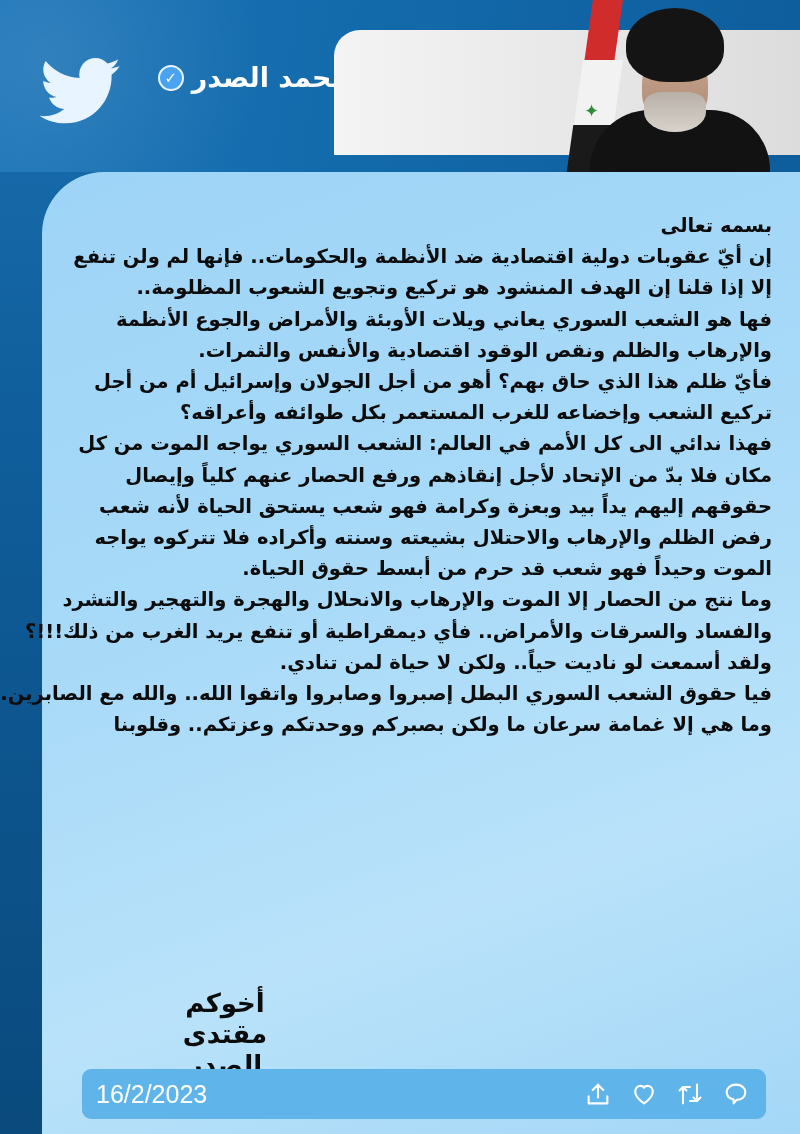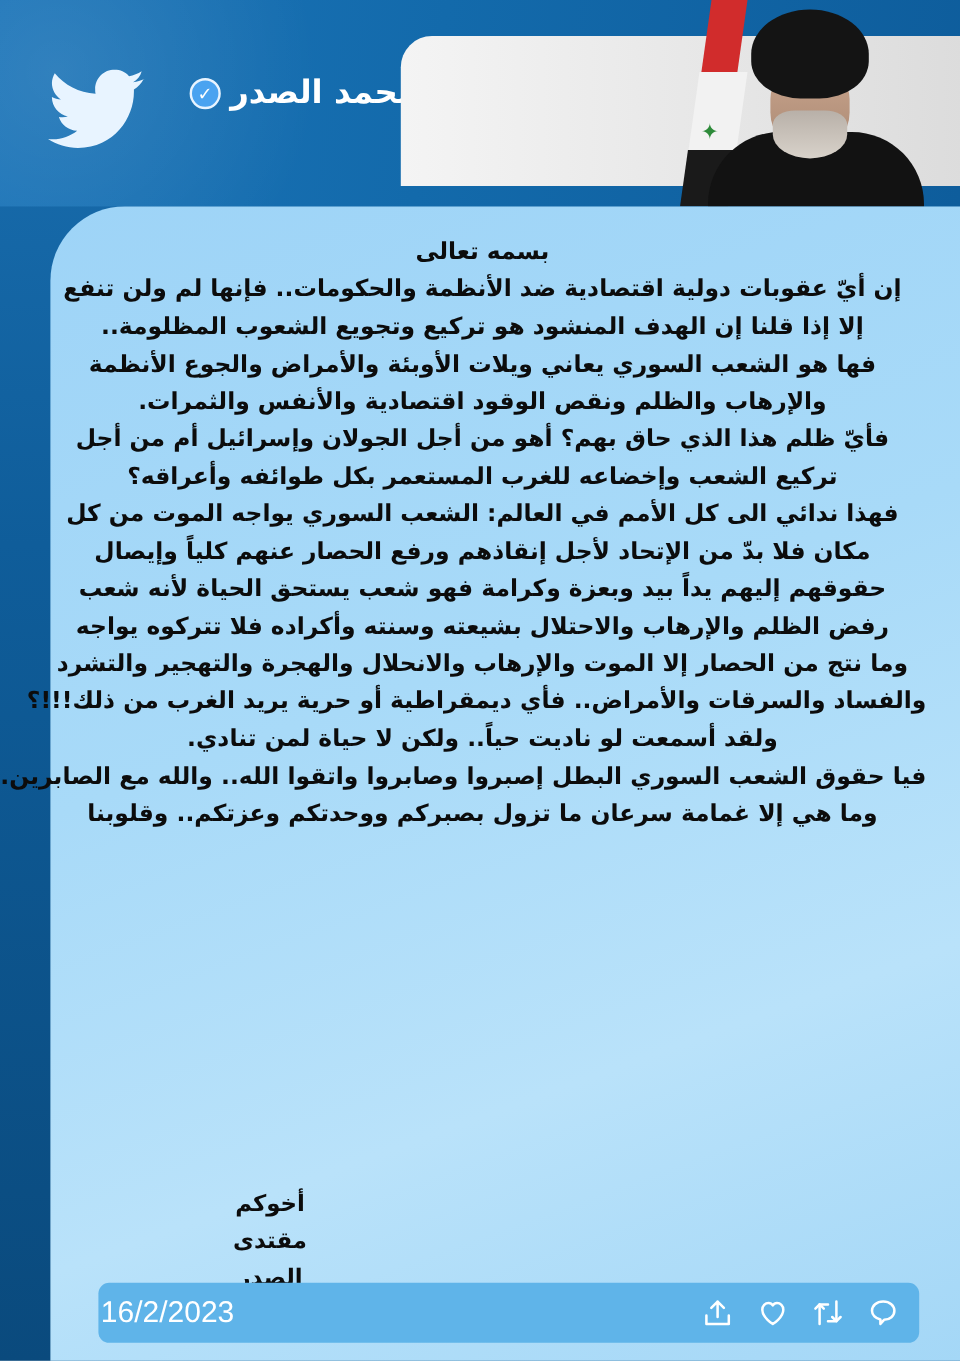--- a/index.html
+++ b/index.html
@@ -73,36 +73,36 @@
   .robe {
     position: absolute; left: 0; top: 110px; width: 180px; height: 70px;
     background: #121212; border-radius: 60px 60px 0 0;
   }
   .card {
     position: absolute; left: 42px; top: 172px; width: 800px; height: 980px;
     background: linear-gradient(160deg, #9ed4f7 0%, #a8daf8 40%, #b9e2fa 70%, #a2d6f6 100%);
     border-radius: 62px 0 0 0;
   }
   .body-text {
-    position: absolute; right: 28px; top: 194px; width: 740px;
-    direction: rtl; text-align: center;
+    position: absolute; right: 28px; top: 210px; width: 740px;
+    direction: rtl; text-align: right;
     color: #0c0c0c; font-size: 19.5px; font-weight: bold; line-height: 31.2px;
     font-family: "DejaVu Sans", sans-serif;
   }
   .body-text p { white-space: nowrap; }
   .signature {
     position: absolute; left: 170px; top: 988px; width: 110px;
     direction: rtl; text-align: center;
-    color: #0c0c0c; font-size: 19px; font-weight: bold; line-height: 31px;
+    color: #0c0c0c; font-size: 26px; font-weight: bold; line-height: 31px;
   }
   .footer-bar {
     position: absolute; left: 82px; top: 1069px; width: 684px; height: 50px;
     background: #5fb4e9; border-radius: 9px;
     display: flex; align-items: center; justify-content: space-between;
-    padding: 0 16px 0 2px;
+    padding: 0 16px 0 14px;
   }
   .date {
     color: #ffffff; font-size: 25px;
     font-family: "Liberation Sans", sans-serif;
   }
   .actions { display: flex; align-items: center; gap: 18px; }
   .actions span { display: inline-flex; width: 28px; height: 28px; }
 </style>
 </head>
 <body>
@@ -141,25 +141,26 @@
   <p>إن أيّ عقوبات دولية اقتصادية ضد الأنظمة والحكومات.. فإنها لم ولن تنفع</p>
   <p>إلا إذا قلنا إن الهدف المنشود هو تركيع وتجويع الشعوب المظلومة..</p>
   <p>فها هو الشعب السوري يعاني ويلات الأوبئة والأمراض والجوع الأنظمة</p>
   <p>والإرهاب والظلم ونقص الوقود اقتصادية والأنفس والثمرات.</p>
   <p>فأيّ ظلم هذا الذي حاق بهم؟ أهو من أجل الجولان وإسرائيل أم من أجل</p>
   <p>تركيع الشعب وإخضاعه للغرب المستعمر بكل طوائفه وأعراقه؟</p>
   <p>فهذا ندائي الى كل الأمم في العالم: الشعب السوري يواجه الموت من كل</p>
   <p>مكان فلا بدّ من الإتحاد لأجل إنقاذهم ورفع الحصار عنهم كلياً وإيصال</p>
   <p>حقوقهم إليهم يداً بيد وبعزة وكرامة فهو شعب يستحق الحياة لأنه شعب</p>
   <p>رفض الظلم والإرهاب والاحتلال بشيعته وسنته وأكراده فلا تتركوه يواجه</p>
+  <p>الموت وحيداً فهو شعب قد حرم من أبسط حقوق الحياة.</p>
   <p>وما نتج من الحصار إلا الموت والإرهاب والانحلال والهجرة والتهجير والتشرد</p>
-  <p>والفساد والسرقات والأمراض.. فأي ديمقراطية أو حرية يريد الغرب من ذلك!!!؟</p>
+  <p>والفساد والسرقات والأمراض.. فأي ديمقراطية أو تنفع يريد الغرب من ذلك!!!؟</p>
   <p>ولقد أسمعت لو ناديت حياً.. ولكن لا حياة لمن تنادي.</p>
   <p>فيا حقوق الشعب السوري البطل إصبروا وصابروا واتقوا الله.. والله مع الصابرين..</p>
-  <p>وما هي إلا غمامة سرعان ما تزول بصبركم ووحدتكم وعزتكم.. وقلوبنا</p>
+  <p>وما هي إلا غمامة سرعان ما ولكن بصبركم ووحدتكم وعزتكم.. وقلوبنا</p>
 </div>
 
 <div class="signature">
   <div>أخوكم</div>
   <div>مقتدى الصدر</div>
 </div>
 
 <div class="footer-bar">
   <span class="date">16/2/2023</span>
   <div class="actions">

